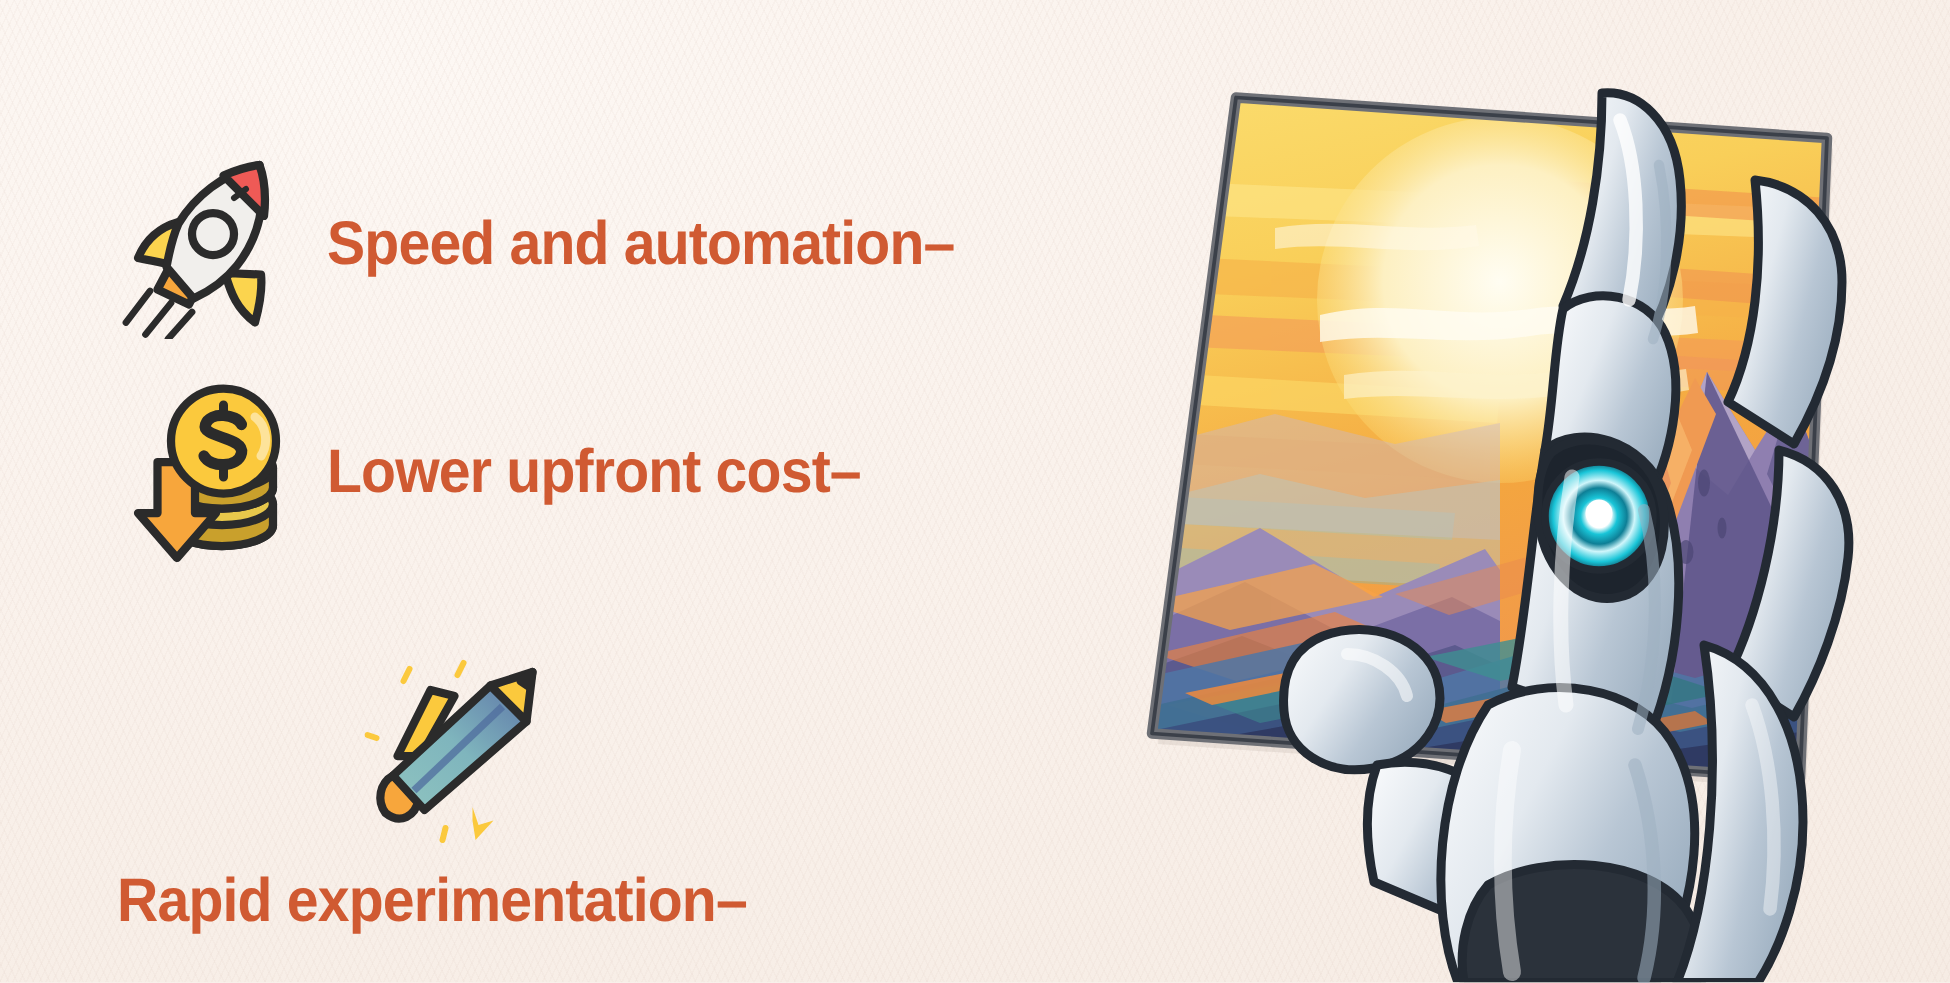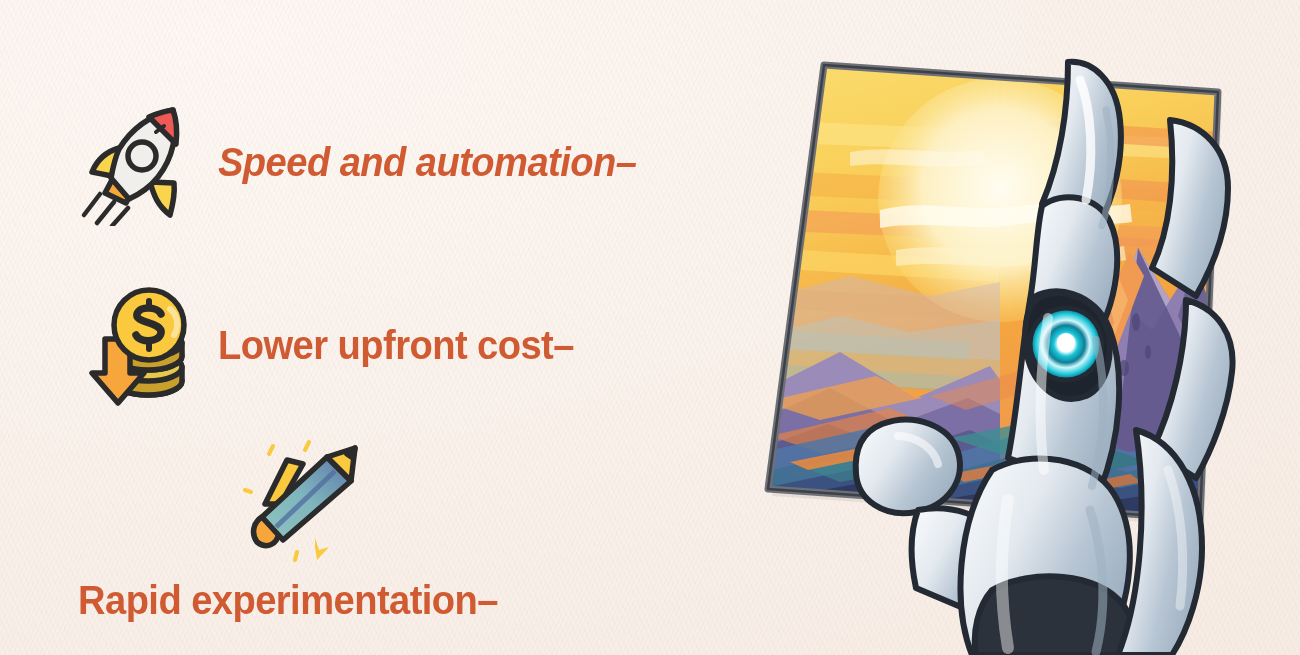--- a/index.html
+++ b/index.html
@@ -11,22 +11,22 @@
   #stage{
     position:relative;width:1300px;height:655px;overflow:hidden;
     background:
       repeating-linear-gradient(115deg, rgba(214,190,178,0.09) 0 1px, rgba(255,255,255,0) 1px 4px),
       repeating-linear-gradient(65deg, rgba(205,180,170,0.07) 0 1px, rgba(255,255,255,0) 1px 5px),
       radial-gradient(120% 120% at 18% 6%, #fdf8f4 0%, #faf2ec 45%, #f6ece4 100%);
   }
   
   #bullets{position:absolute;left:0;top:0;width:760px;height:655px;}
   .row{position:absolute;left:78px;display:flex;align-items:center;gap:18px;}
-  #row0{top:98px;font-style:italic;}
-  #row1{top:281px;}
+  #row0{top:98px;}
+  #row1{top:250px;}
   #row2{top:434px;flex-direction:column;}
   .icon-wrap{width:122px;height:128px;flex:0 0 auto;position:relative;}
   .icon-wrap svg{display:block;width:100%;height:100%;}
   .bullet-text{
     font-size:41px;
     font-weight:bold;
     letter-spacing:-0.6px;
     color:#d05a32;
     white-space:nowrap;
     transform:scaleX(0.93);

